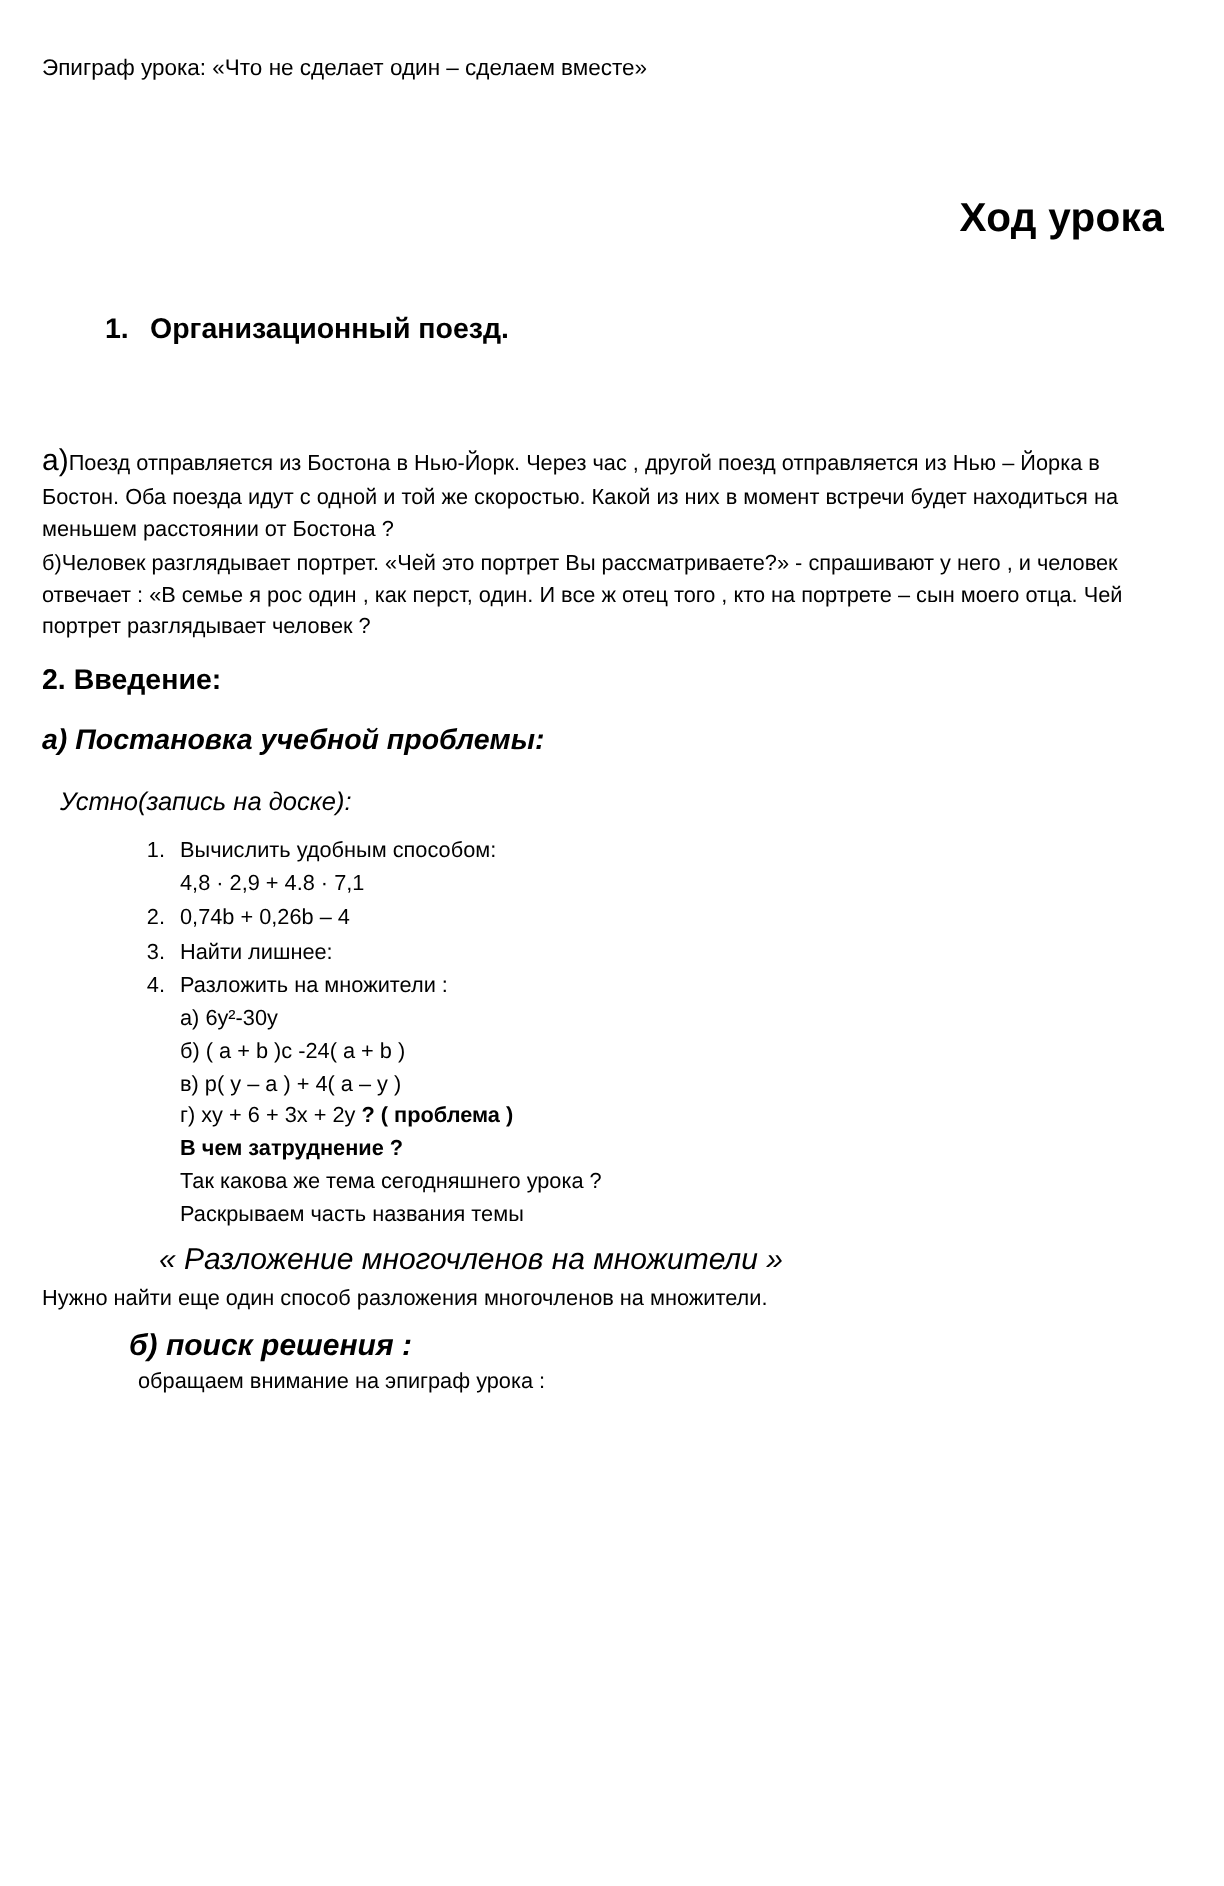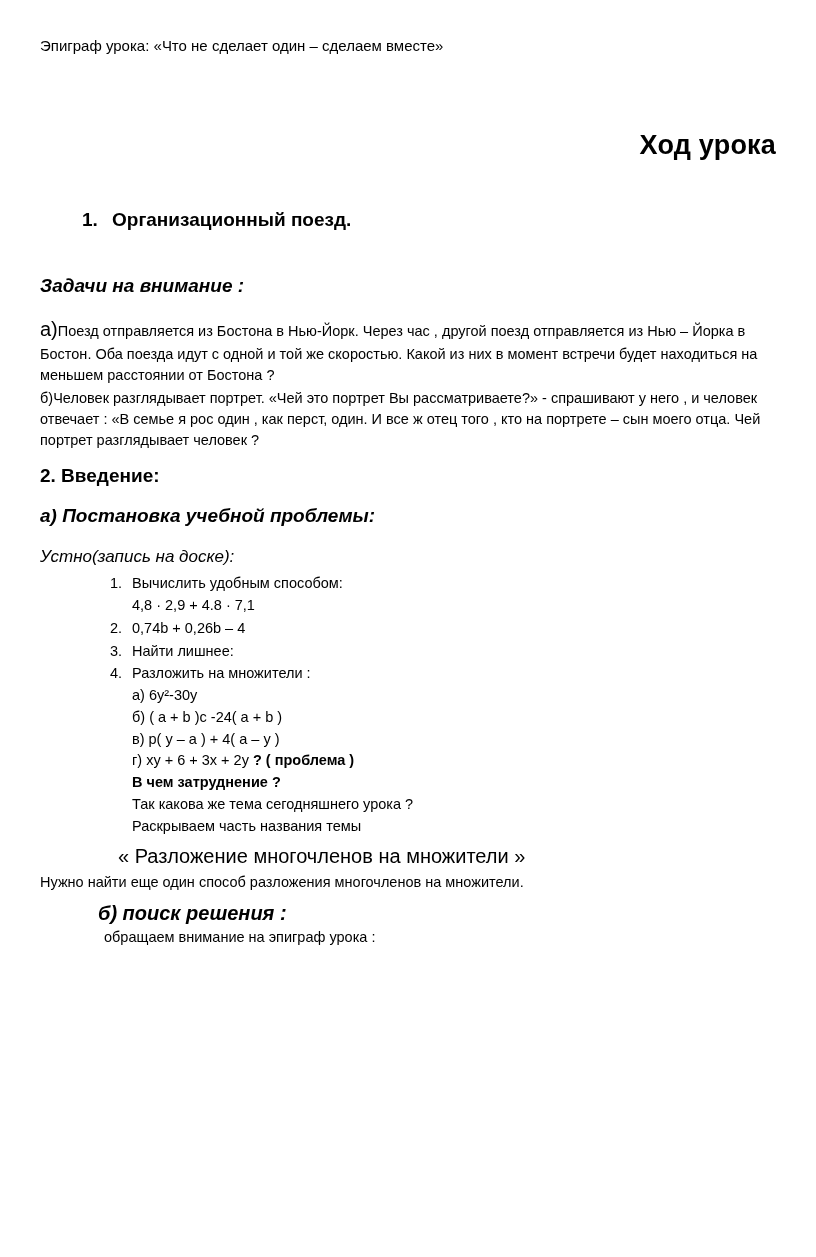--- a/index.html
+++ b/index.html
@@ -12,21 +12,21 @@
     height: 1257px;
     font-family: "Liberation Sans", sans-serif;
     color: #000000;
     position: relative;
     overflow: hidden;
   }
   .page {
     width: 816px;
     height: 1257px;
     box-sizing: border-box;
-    padding: 36px 40px 0 40px;
+    padding: 36px 40px 0 28px;
     position: relative;
   }
   .epigraph {
     font-size: 15px;
     line-height: 1.35;
     margin: 0 0 0 0;
   }
   .spacer-lg { height: 74px; }
   .doc-title {
     text-align: right;
@@ -71,21 +71,21 @@
   }
   .heading-italic {
     font-size: 19px;
     font-weight: bold;
     font-style: italic;
     margin: 0;
   }
   .ustno {
     font-size: 17px;
     font-style: italic;
-    margin: 0;
+    margin: 12px;
   }
   ol.tasks {
     margin: 6px 0 0 0;
     padding-left: 86px;
     font-size: 14.5px;
     line-height: 1.5;
   }
   ol.tasks > li {
     margin-bottom: 1px;
     padding-left: 6px;
@@ -93,20 +93,21 @@
   .sub-line {
     font-size: 14.5px;
     line-height: 1.5;
   }
   .bold-line {
     font-weight: bold;
   }
   .big-center {
     font-size: 20px;
     margin: 8px 0 0 78px;
+    font-style: italic;
   }
   .plain-small {
     font-size: 14.5px;
     margin: 6px 0 0 0;
   }
   .b-heading {
     font-size: 20px;
     font-weight: bold;
     font-style: italic;
     margin: 12px 0 0 58px;
@@ -129,21 +130,20 @@
 
   <div class="spacer-md"></div>
 
   <div class="numbered-heading">
     <span class="num">1.</span>
     <span>Организационный поезд.</span>
   </div>
 
   <div class="spacer-sm"></div>
 
-  <p class="sub-italic-bold">Задачи на внимание :</p>
 
   <div class="spacer-xs"></div>
 
   <p class="para para-block"><span class="lead">а)</span><span>Поезд отправляется из Бостона в Нью-Йорк. Через час , другой поезд отправляется из Нью – Йорка в Бостон. Оба поезда идут с одной и той же скоростью. Какой из них в момент встречи будет находиться на меньшем расстоянии от Бостона ?</span></p>
 
   <p class="para para-block">б)Человек разглядывает портрет. «Чей это портрет Вы рассматриваете?» - спрашивают у него , и человек отвечает : «В семье я рос один , как перст, один. И все ж отец того , кто на портрете – сын моего отца. Чей портрет разглядывает человек ?</p>
 
   <p class="heading2" style="margin-top:14px;">2. Введение:</p>
 
   <p class="heading-italic" style="margin-top:18px;">а) Постановка учебной проблемы:</p>

